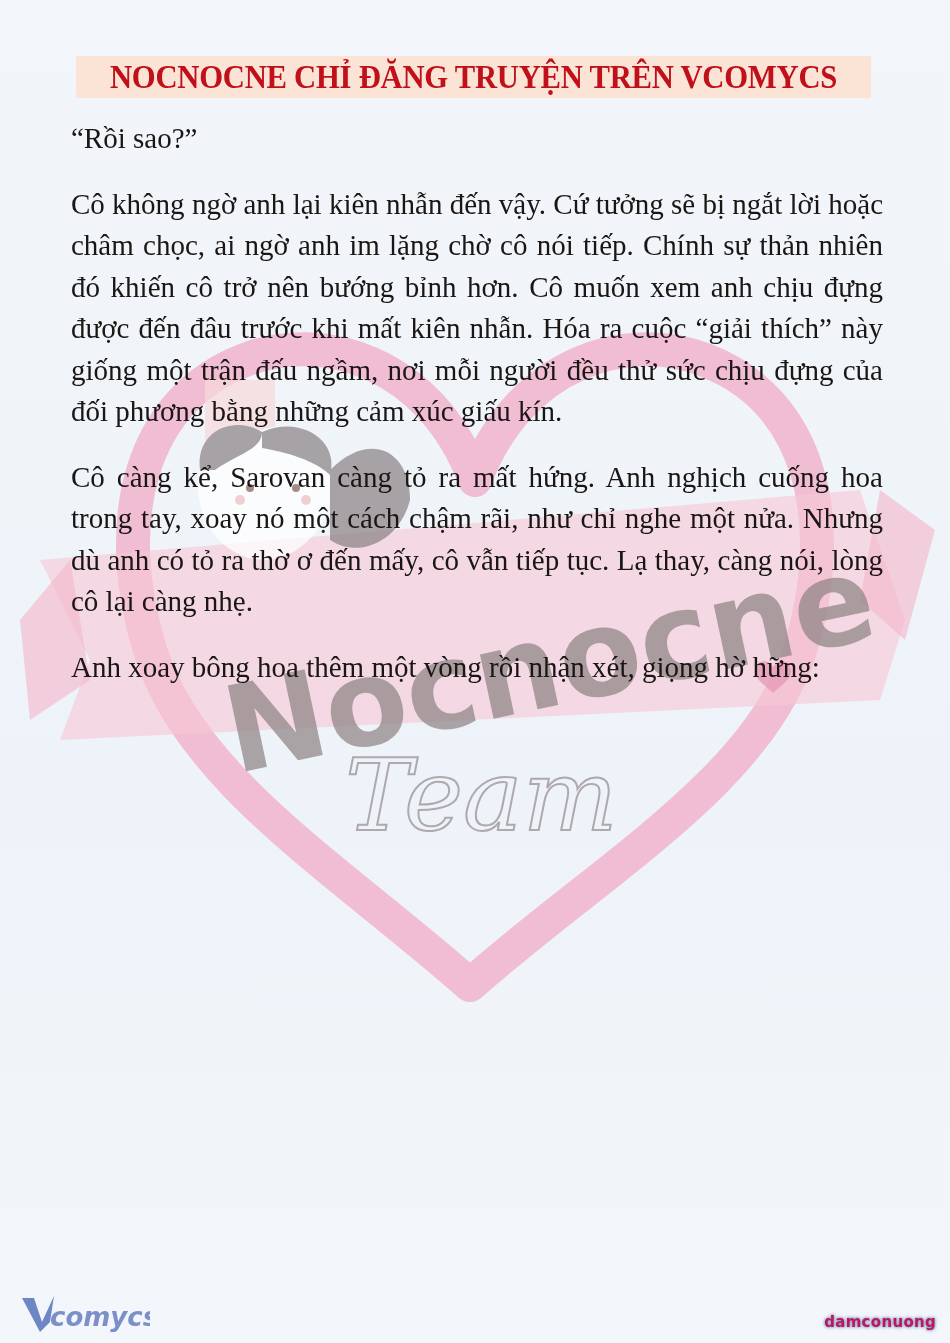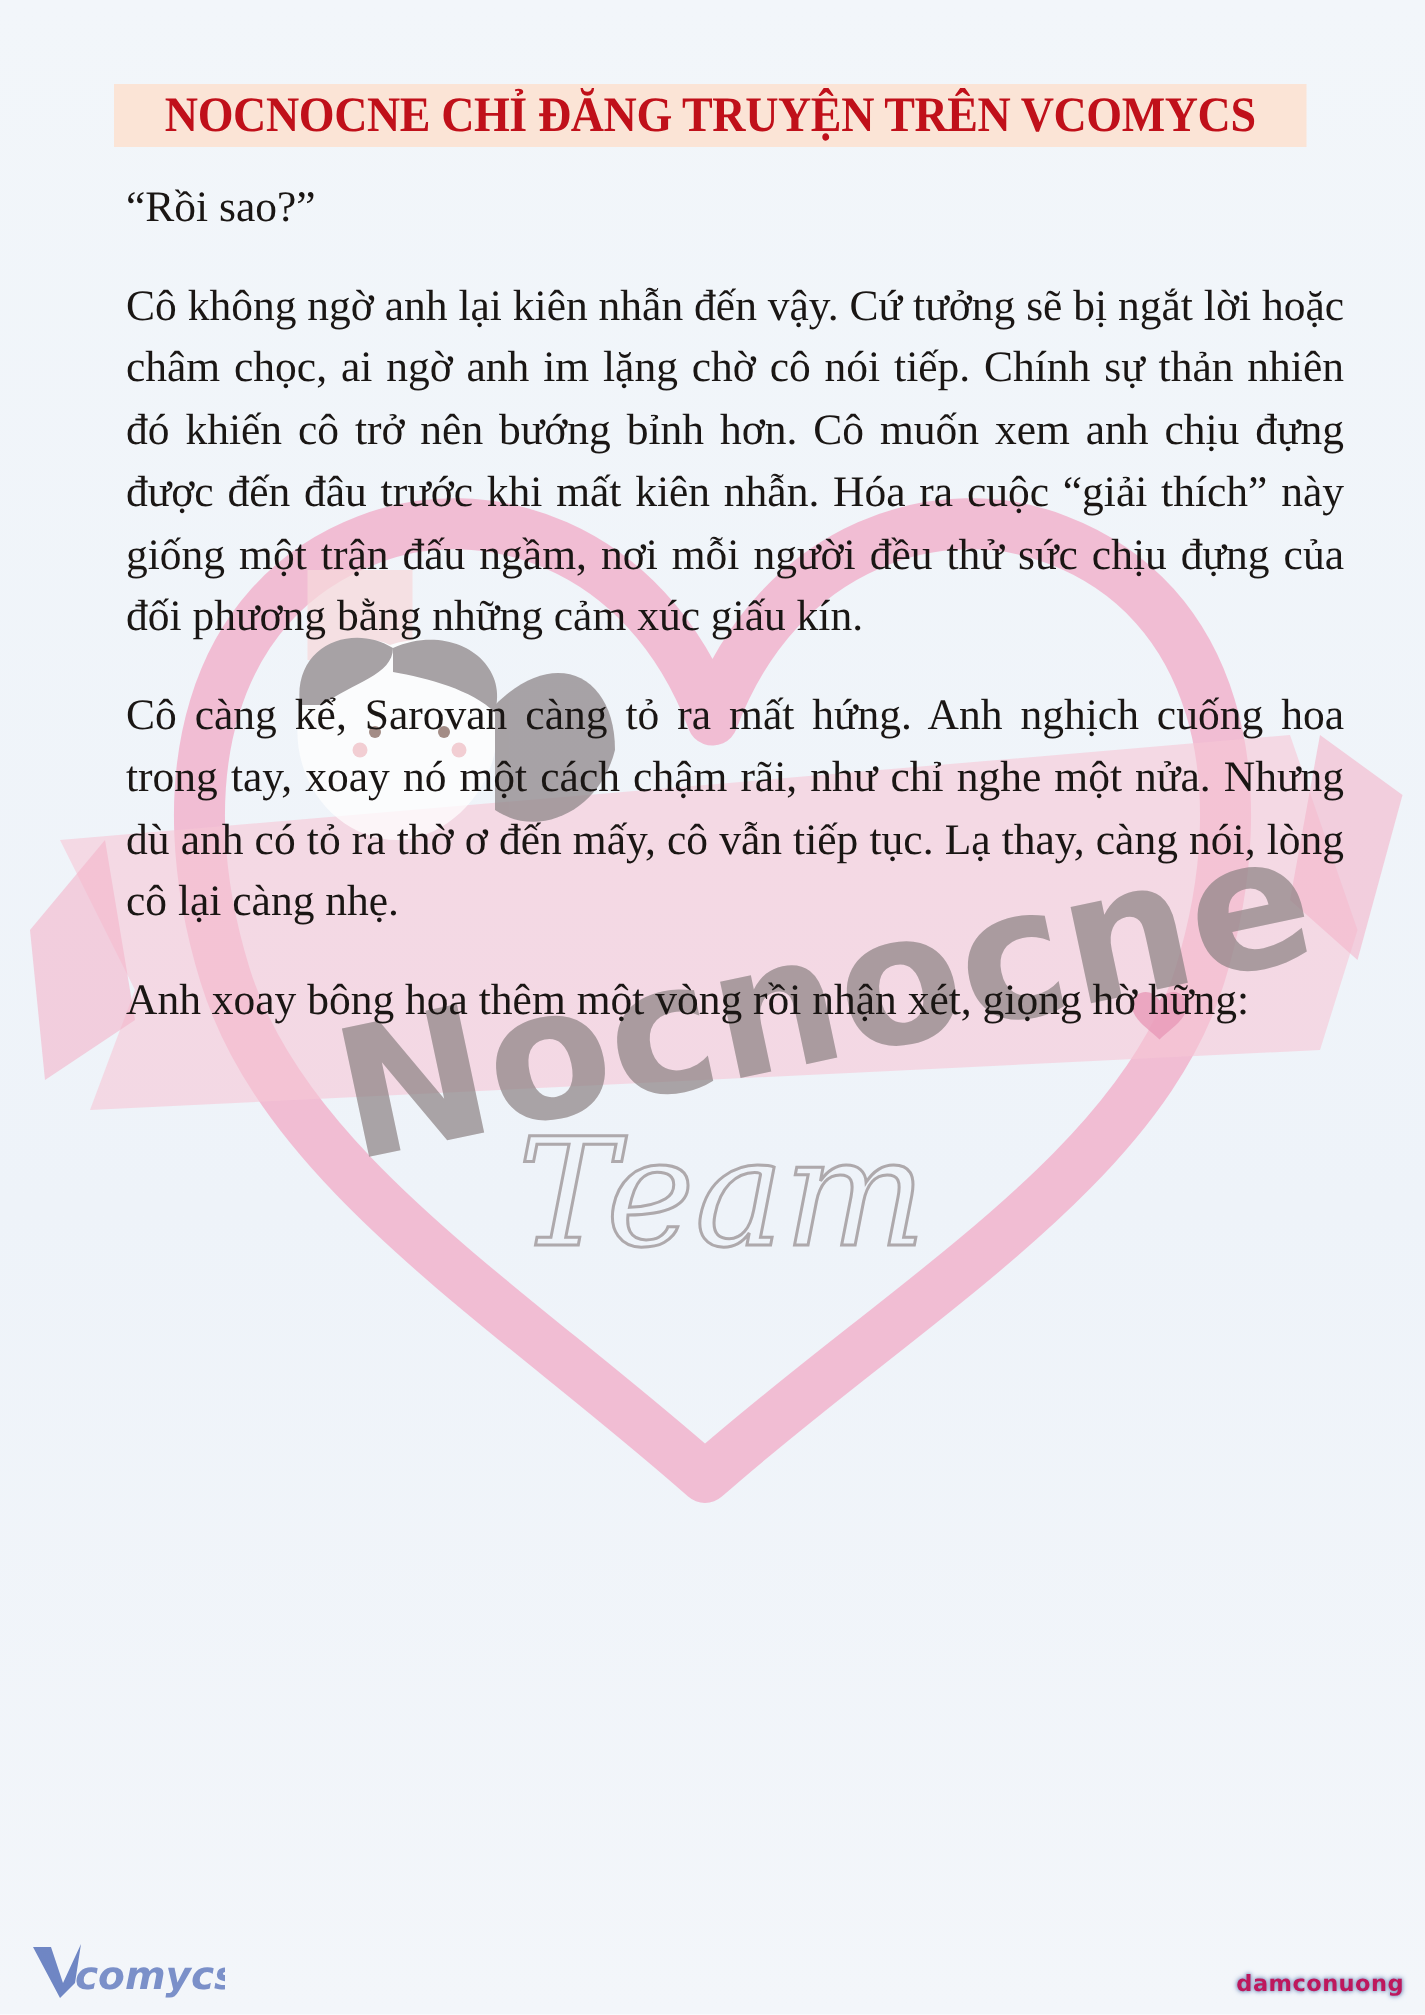--- a/index.html
+++ b/index.html
@@ -55,21 +55,20 @@
     .body-text {
       position: absolute;
       left: 71px;
       top: 118px;
       width: 812px;
       color: #1a1614;
       font-family: "Liberation Serif", "DejaVu Serif", serif;
       font-size: 29px;
       line-height: 41.5px;
       text-align: justify;
-      margin-left: 13px;
     }
     .body-text p {
       margin: 0 0 24px 0;
     }
     .footer-logo {
       position: absolute;
       left: 20px;
       top: 1292px;
       width: 130px;
       height: 44px;

